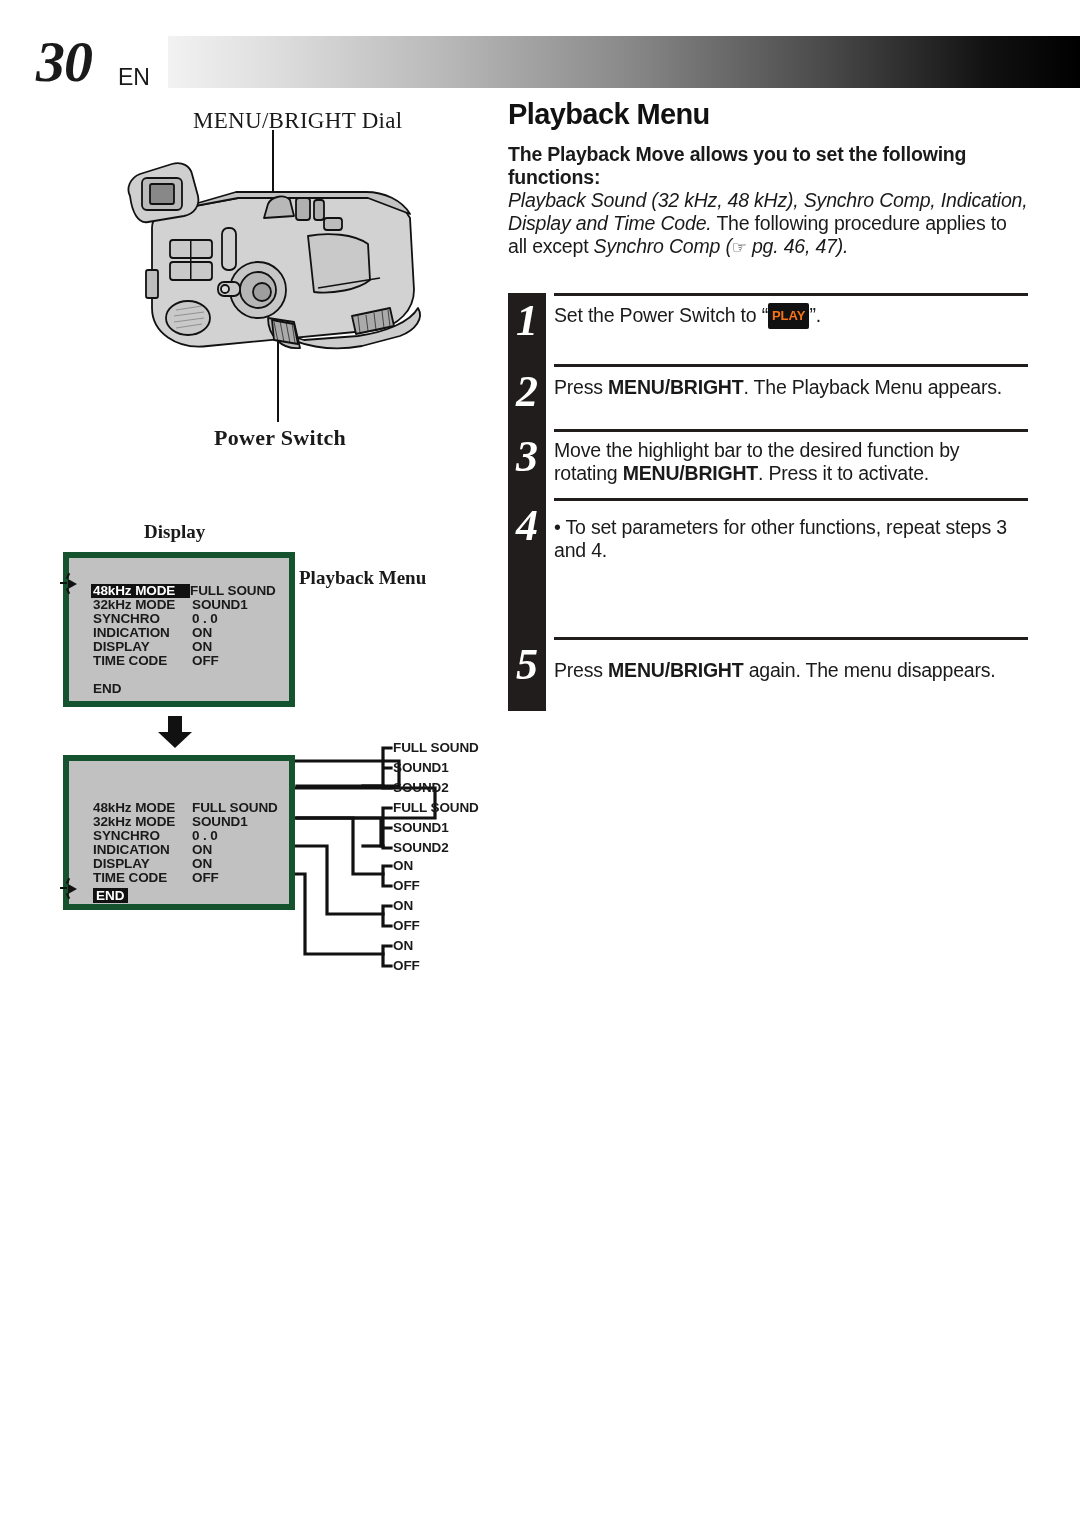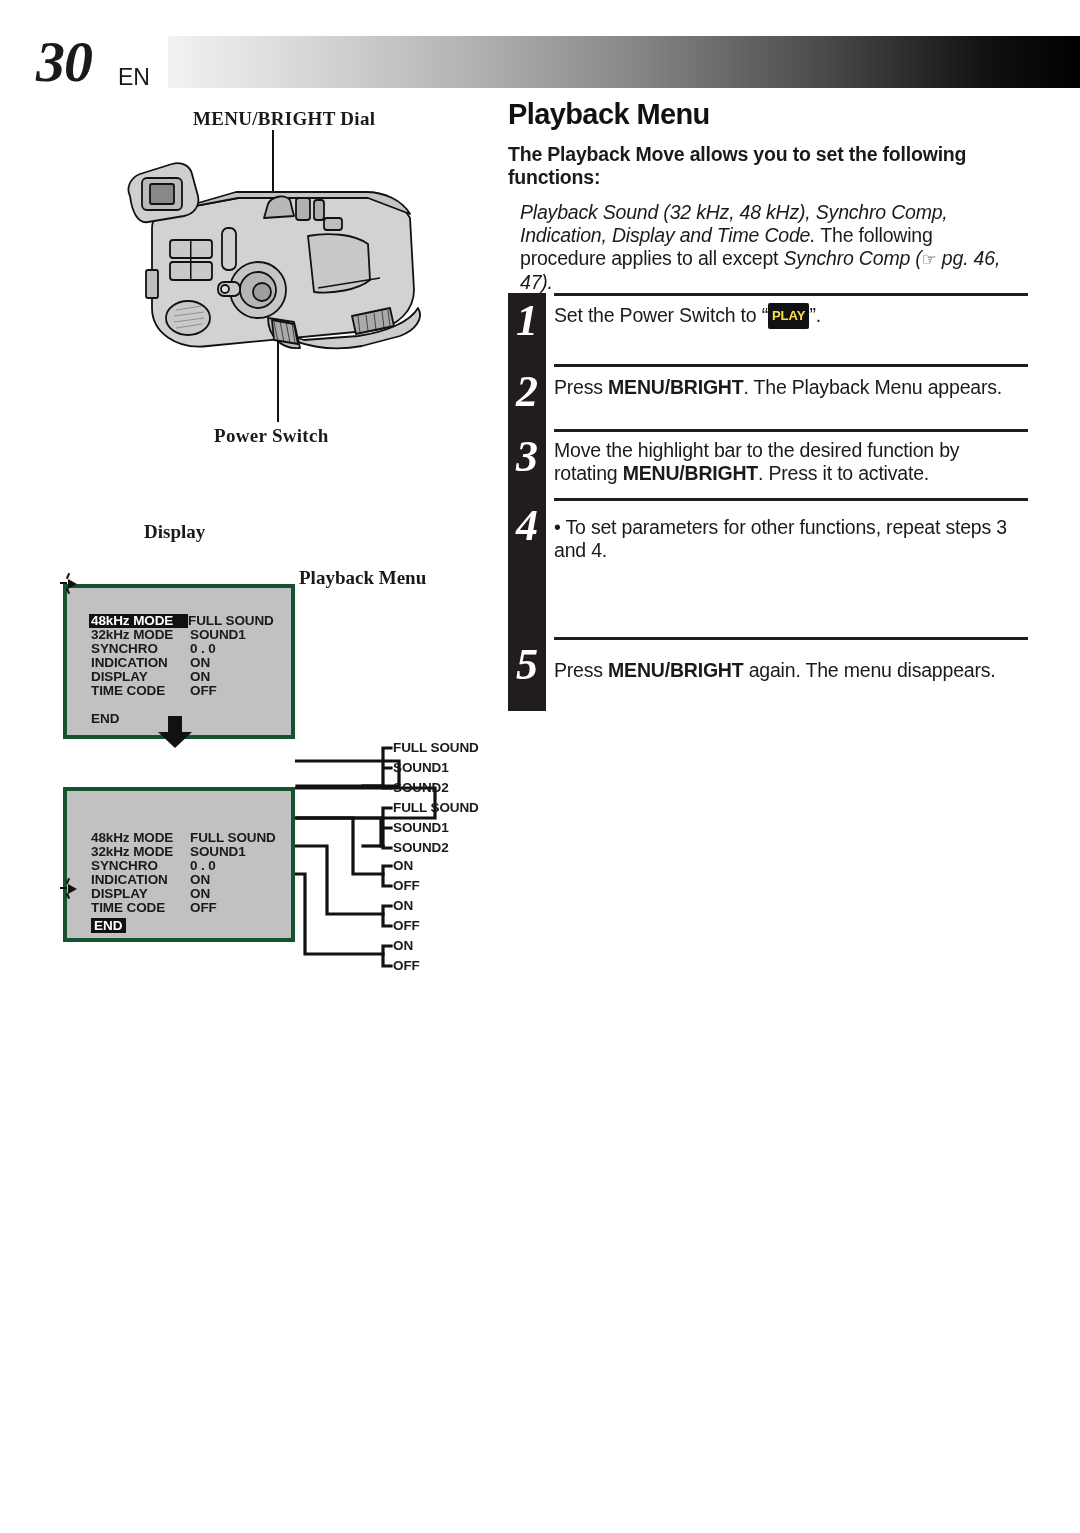--- a/index.html
+++ b/index.html
@@ -40,49 +40,48 @@
     letter-spacing:0.5px;
   }
   #header-title .t2 {
     font-family:"Liberation Sans", sans-serif;
     font-weight:700; font-size:31px; letter-spacing:-0.3px;
   }
 
   
   #lbl-menudial {
     position:absolute; left:193px; top:108px;
-    font-family:"Liberation Serif", serif; font-weight:700; font-size:19px;
+    font-family:"Liberation Serif", serif; font-weight:400; font-size:23px;
     letter-spacing:0.3px;
   }
   #lead-menudial { position:absolute; left:272px; top:130px; width:2px; height:110px; background:#111; }
   #lbl-power {
     position:absolute; left:214px; top:425px;
-    font-family:"Liberation Serif", serif; font-weight:700; font-size:19px;
+    font-family:"Liberation Serif", serif; font-weight:700; font-size:22px;
     letter-spacing:0.3px;
   }
   #lead-power { position:absolute; left:277px; top:327px; width:2px; height:95px; background:#111; }
 
   
   #camcorder { position:absolute; left:118px; top:140px; width:330px; height:250px; }
 
   
   #lbl-display {
     position:absolute; left:144px; top:521px;
     font-family:"Liberation Serif", serif; font-weight:700; font-size:19px;
   }
   #lbl-playbackmenu {
     position:absolute; left:299px; top:567px;
     font-family:"Liberation Serif", serif; font-weight:700; font-size:19px;
   }
 
   .lcd {
     position:absolute;
     background:#c1c1c1;
-    border:4px solid #14532d;
-    margin-top:32px;
+    border:6px solid #14532d;
   }
   #lcd1 { left:63px; top:552px; width:232px; height:155px; }
   #lcd2 { left:63px; top:755px; width:232px; height:155px; }
 
   .menu-rows {
     position:absolute; left:24px; top:26px;
     font-family:"Liberation Sans", sans-serif;
     font-weight:700; font-size:13.5px; line-height:13.5px;
     letter-spacing:-0.1px;
   }
@@ -131,21 +130,21 @@
     font-weight:700; font-size:29px; letter-spacing:-0.6px;
     margin:0 0 12px 0; color:#111;
   }
   #intro-bold {
     font-family:"Liberation Sans", sans-serif;
     font-weight:700; font-size:19.5px; line-height:23px; margin:0;
     letter-spacing:-0.2px;
   }
   #intro-ital {
     font-family:"Liberation Sans", sans-serif;
-    font-size:19.5px; line-height:23px; margin:12px;
+    font-size:19.5px; line-height:23px; margin:0;
     letter-spacing:-0.2px;
   }
   #intro-ital .i { font-style:italic; }
   .hand { font-family:"DejaVu Sans", sans-serif; font-style:normal; font-size:17px; }
 
   
   #steps { position:absolute; left:508px; top:293px; width:520px; height:418px; }
   #steps-bar { position:absolute; left:0; top:0; width:38px; height:418px; background:#211d1d; }
   .stepnum {
     position:absolute; left:0; width:38px; text-align:center;
@@ -156,21 +155,21 @@
   .steprule { position:absolute; left:46px; width:474px; height:2.5px; background:#211d1d; }
   .steptext {
     font-family:"Liberation Sans", sans-serif;
     font-size:19.5px; line-height:23px; color:#1a1a1a;
     letter-spacing:-0.2px;
   }
   .steptext b { font-weight:700; }
   .sub { margin-top:8px; }
 
   .playbadge {
-    display:inline-block; background:#111; color:#fde047;
+    display:inline-block; background:#111; color:#f97316;
     font-family:"Liberation Sans", sans-serif; font-weight:700;
     font-size:13px; padding:1px 4px 2px 4px; border-radius:2px;
     vertical-align:2px; letter-spacing:0px;
   }
 </style>
 </head>
 <body>
 
 <div id="header">
   <div id="header-bar"></div>

